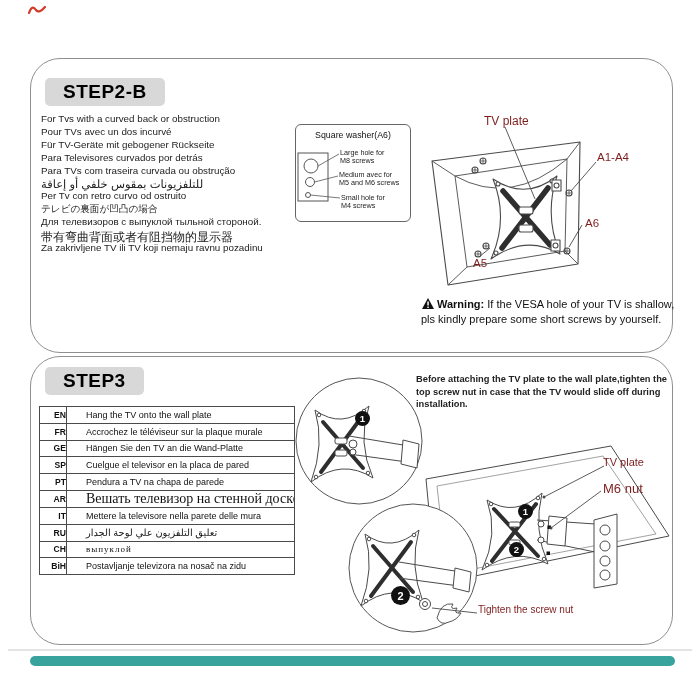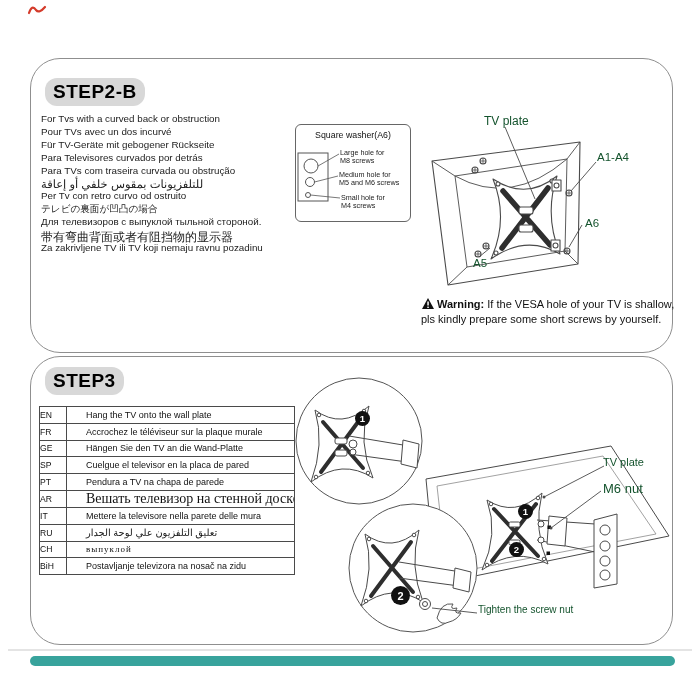--- a/index.html
+++ b/index.html
@@ -1,22 +1,22 @@
 <!DOCTYPE html>
 <html><head>
 <meta charset="utf-8">
 <style>
   html,body{margin:0;padding:0;background:#fff}
   .canvas{position:relative;width:700px;height:700px;background:#fff;
     font-family:"Liberation Sans",sans-serif;color:#1a1a1a;overflow:hidden}
   .panel{position:absolute;border:1.4px solid #8f8f8f;border-radius:30px;background:#fff}
   .panel1{left:30px;top:58px;width:641px;height:293px}
   .panel2{left:30px;top:356px;width:641px;height:287px}
-  .badge{position:absolute;background:#d8d8d8;border-radius:12px;font-weight:bold;
-    font-size:19px;letter-spacing:.5px;padding:3px 8px;color:#000}
+  .badge{position:absolute;background:#d8d8d8;border-radius:5px;font-weight:bold;
+    font-size:19px;letter-spacing:.5px;padding:3px 18px;color:#000}
   .badge1{left:14px;top:19px}
   .badge2{left:14px;top:10px}
   .desc{position:absolute;left:10px;top:54px;width:262px}
   .desc-line{height:12.9px;font-size:9.8px;white-space:nowrap;color:#222}
   .desc-line.lang-ar{font-size:11.5px}
   .desc-line.lang-ja{font-size:9.6px}
   .desc-line.lang-zh{font-size:12px;font-family:Liberation Sans, sans-serif}
   
   .washer-box{position:absolute;left:264px;top:65px;width:114px;height:96px;
     border:1px solid #666;border-radius:6px}
@@ -24,37 +24,37 @@
     font-size:8.8px;color:#111}
   .washer-svg{position:absolute;left:0;top:0}
   .washer-labels .washer-label{position:absolute;font-size:7.2px;line-height:8.2px;
     white-space:pre-line;color:#222}
   .washer-labels .idx-0{left:44px;top:24px}
   .washer-labels .idx-1{left:43px;top:46px}
   .washer-labels .idx-2{left:45px;top:69px}
   
   .tv1-svg{position:absolute;left:398px;top:40px}
   .step3-svg{position:absolute;left:260px;top:20px}
-  .diag-label{position:absolute;font-size:11.5px;color:#14532d;white-space:nowrap}
+  .diag-label{position:absolute;font-size:11.5px;color:#7f1d1d;white-space:nowrap}
   .label-tvplate1{left:453px;top:55px;font-size:12px}
   .label-a14{left:566px;top:92px}
   .label-a6{left:554px;top:158px}
   .label-a5{left:442px;top:198px}
   .label-tvplate2{left:572px;top:99px;font-size:11px}
   .label-m6{left:572px;top:124px;font-size:13px}
   .label-tighten{left:447px;top:247px;font-size:10px}
   .warning{position:absolute;left:390px;top:238px;width:258px;font-size:11px;
     line-height:14.5px;color:#111}
   .warning .warn-title{font-weight:bold}
   .warn-icon{display:inline-block;vertical-align:-2px;margin-right:2px}
   
   .lang-table{position:absolute;left:8px;top:49px;border-collapse:collapse;width:256px;table-layout:fixed}
   .lang-table td{border:1px solid #4a4a4a;height:15.8px;padding:0;font-size:9px;
     color:#111;overflow:hidden;white-space:nowrap}
-  .lang-table td.code{width:26px;text-align:left;font-weight:normal;font-size:8.6px}
+  .lang-table td.code{width:26px;text-align:right;font-weight:bold;font-size:8.6px}
   .lang-table td.phrase{padding-left:19px}
   .lang-table tr.lang-ru .phrase{font-family:Liberation Serif, serif;font-size:14px}
   .lang-table tr.lang-ar .phrase{font-size:9.8px}
   .lang-table tr.lang-zh .phrase{font-family:"Liberation Serif",serif;letter-spacing:1px}
   .note{position:absolute;left:385px;top:16px;width:262px;font-size:9.3px;
     font-weight:bold;line-height:12.5px;color:#222}
   .marker{position:absolute;width:15px;height:15px;border-radius:50%;background:#111;
     color:#fff;font-size:9.5px;font-weight:bold;display:flex;align-items:center;
     justify-content:center;z-index:3}
   .marker.big{width:19px;height:19px;font-size:11px}
@@ -97,21 +97,21 @@
     <div class="washer-box washer-labels">
       <div class="washer-title">Square washer(A6)</div>
       <svg class="washer-svg" width="114" height="96" viewBox="0 0 114 96">
         <rect x="2" y="28" width="30" height="48" fill="#fff" stroke="#555"></rect>
         <circle cx="15" cy="41" r="7" fill="#fff" stroke="#555"></circle>
         <circle cx="14" cy="57" r="4.5" fill="#fff" stroke="#555"></circle>
         <circle cx="12" cy="70" r="2.5" fill="#fff" stroke="#555"></circle>
         <path d="M22 41 L43 29 M18.5 57 L42 51 M14.5 70 L44 73" stroke="#555" stroke-width="0.8" fill="none"></path>
       </svg>
       <div style="display:contents"><div class="washer-label idx-0">Large hole for
-M8 screws</div><div class="washer-label idx-1">Medium hole for
+M8 screws</div><div class="washer-label idx-1">Medium avec for
 M5 and M6 screws</div><div class="washer-label idx-2">Small hole for
 M4 screws</div></div>
     </div>
 
     <svg class="tv1-svg" width="252" height="200" viewBox="0 0 252 200">
       <g fill="none" stroke="#4a4a4a" stroke-width="1.1" stroke-linejoin="round">
         <path d="M3 62 L151 43 L149 165 L19 186 Z"></path>
         <path d="M26 77 L138 60 L136 152 L38 168 Z" stroke-width="0.9"></path>
         <path d="M3 62 L26 77 M151 43 L138 60 M149 165 L136 152 M19 186 L38 168" stroke-width="0.9"></path>
         <path d="M26 77 Q82 108 138 60" stroke-width="0.9"></path>
@@ -206,20 +206,21 @@
     <td class="code">CH</td>
     <td class="phrase">выпуклой</td>
   </tr>
           <tr class="lang-bs idx-10">
     <td class="code">BiH</td>
     <td class="phrase">Postavljanje televizora na nosač na zidu</td>
   </tr>
         </tbody>
     </table>
 
+    <div class="note">Before attaching the TV plate to the wall plate,tighten the top screw nut in case that the TV would slide off during installation.</div>
 
     <svg class="step3-svg" width="405" height="269" viewBox="0 0 405 269">
       <g fill="none" stroke="#4a4a4a" stroke-width="1" stroke-linejoin="round">
 
         <path d="M135 102 L320 69 L378 159 L145 207 Z" fill="#fff"></path>
         <path d="M146 109 L312 79 L365 157 L156 197 Z" stroke="#8a8a8a" stroke-width="0.8"></path>
 
         <path d="M196 123 Q224 141 251 116 Q242 153 257 187 Q224 169 191 193 Q208 157 196 123 Z" fill="#fff"></path>
         <path d="M203 132 L247 179 M245 127 L201 184" stroke="#2e2e2e" stroke-width="4" stroke-linecap="round"></path>
         <circle cx="200" cy="127" r="1.8" fill="#fff"></circle>

